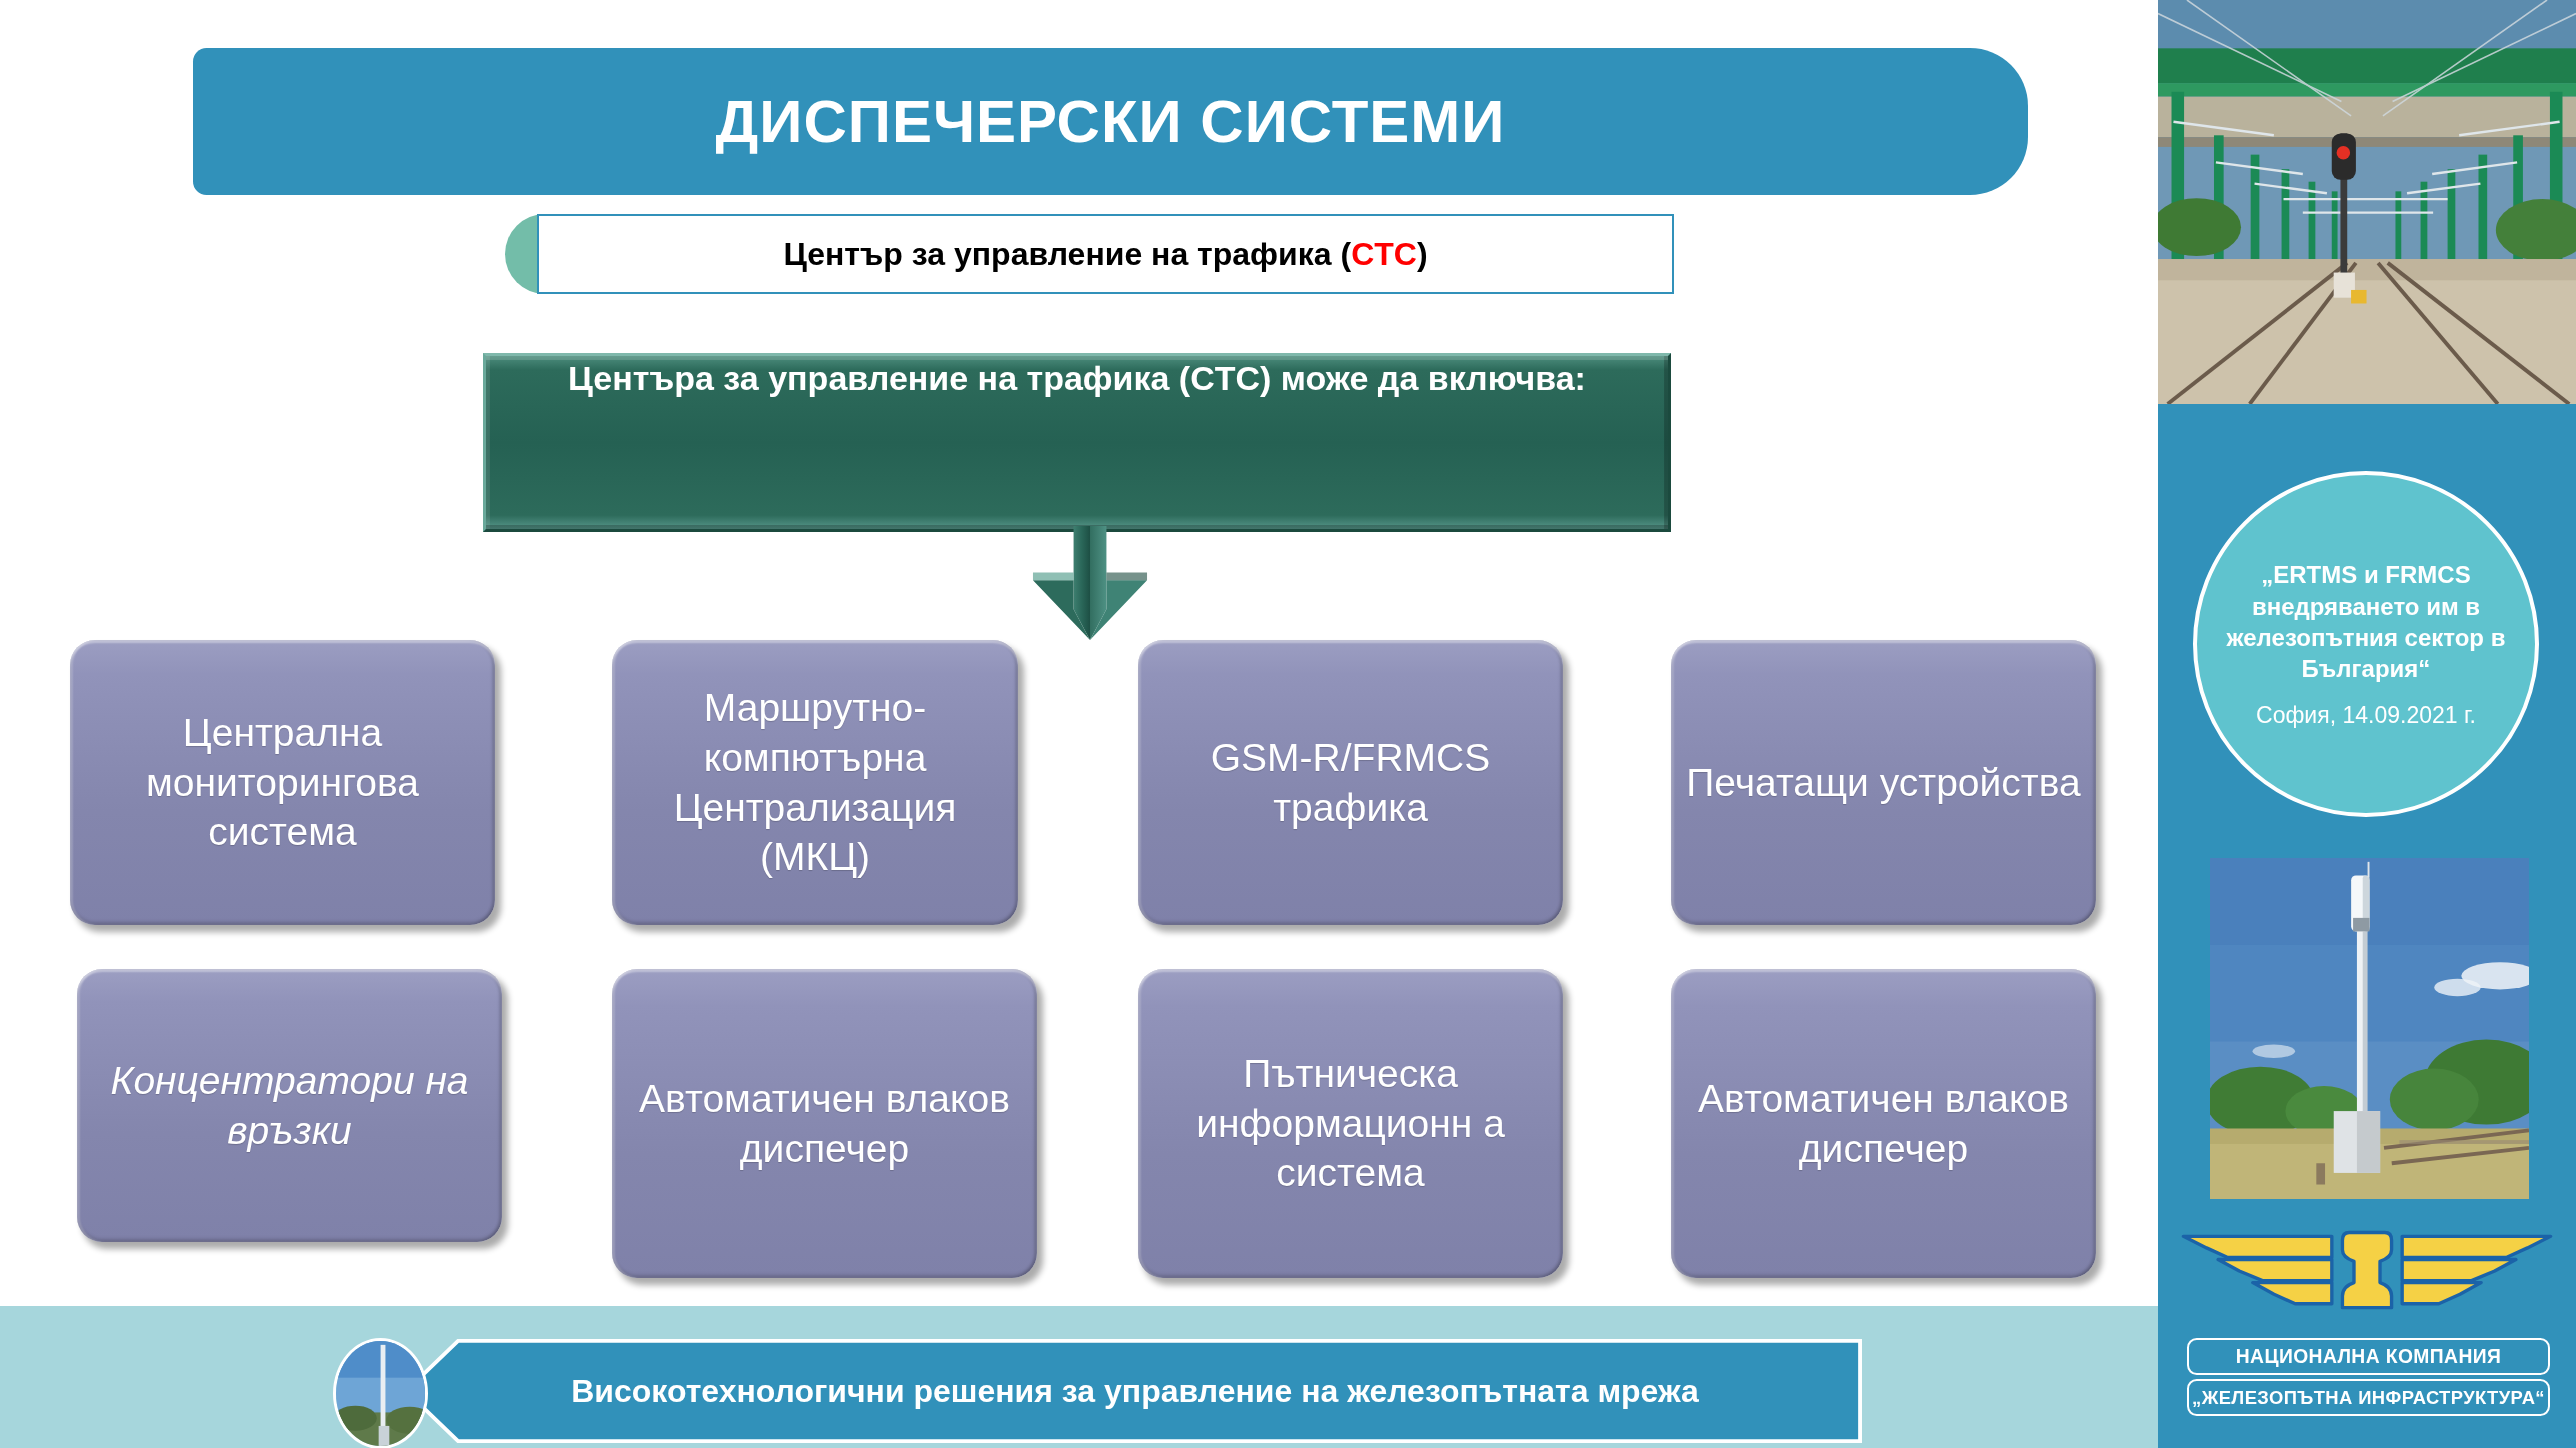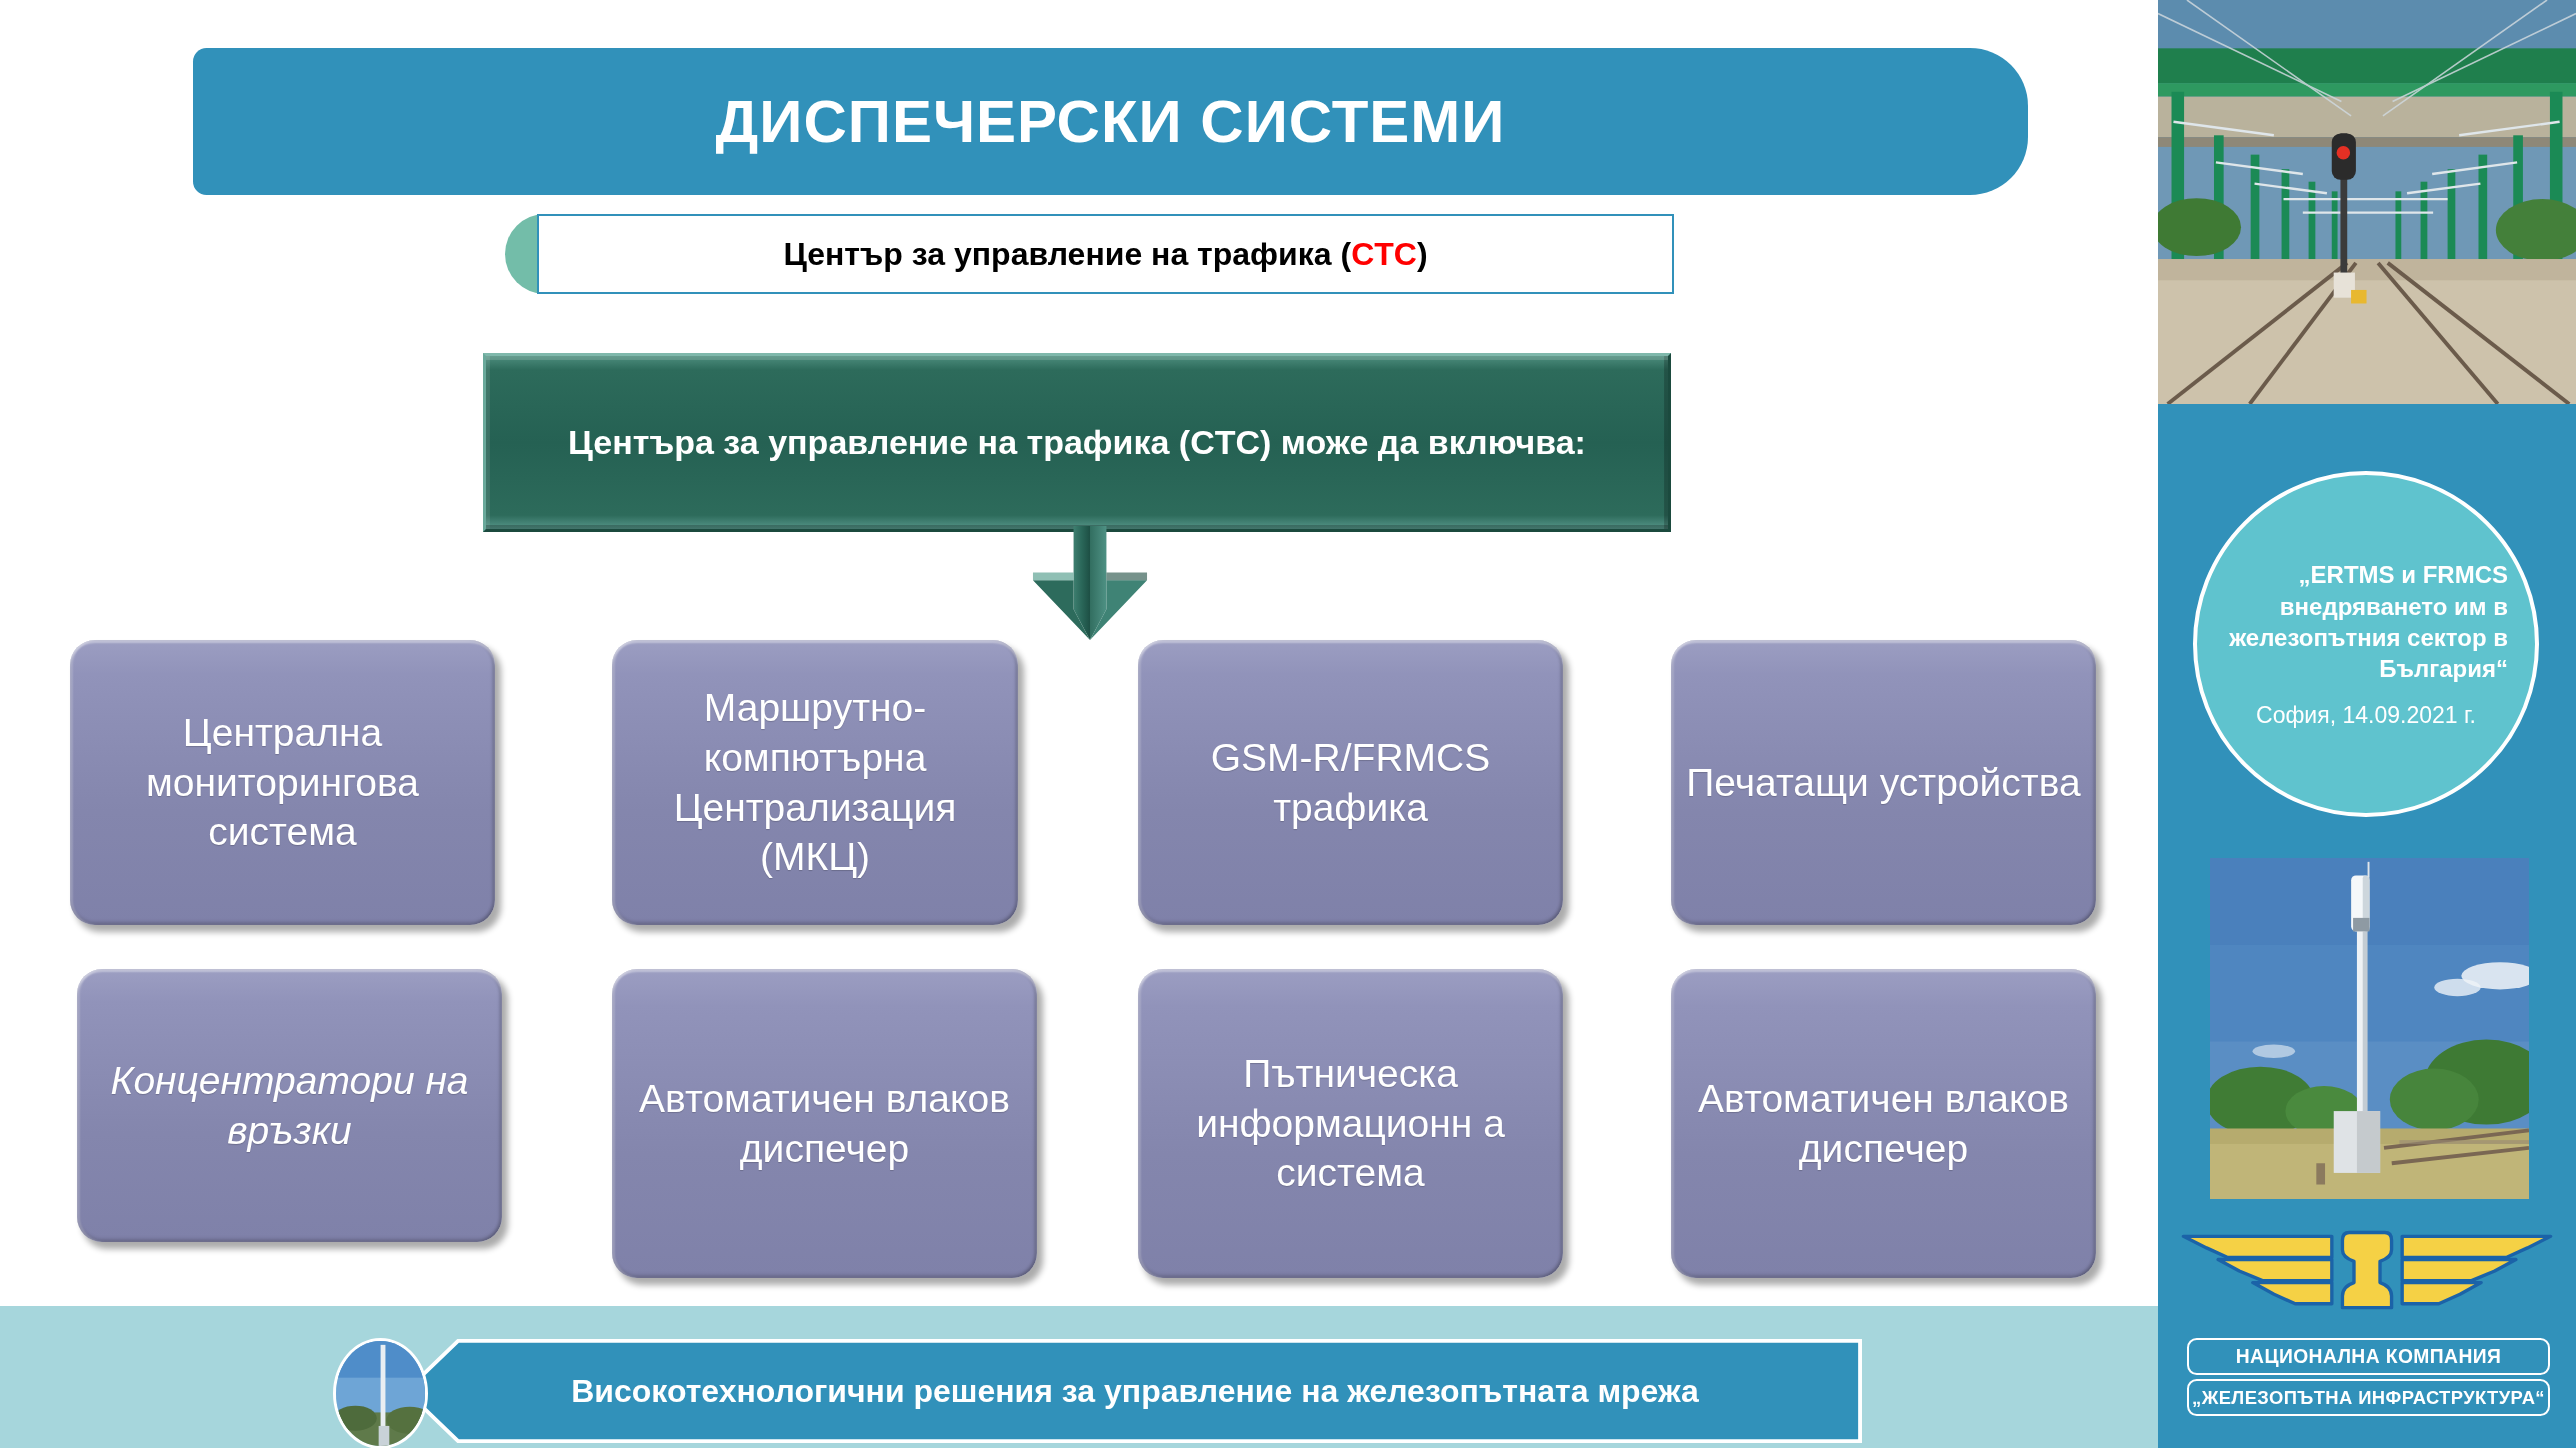--- a/index.html
+++ b/index.html
@@ -57,21 +57,21 @@
   #green-box {
     position:absolute;
     left:483px; top:353px;
     width:1188px; height:179px;
     background:
       linear-gradient(to bottom, #4d8d7d 0%, #2d6b5b 8%, #256153 50%, #2d6b5b 92%, #56968a 100%);
     border-top:3.9px solid #7fb8ab;
     border-left:3.9px solid #6aa99b;
     border-right:3.9px solid #1b4a3e;
     border-bottom:3.9px solid #1b4a3e;
-    display:flex; align-items:center; justify-content:center;
+    display:flex; align-items:flex-start; justify-content:center;
     box-shadow: inset 0 8.7px 0 -4.8px rgba(255,255,255,0.14),
                 inset 0 -8.7px 0 -4.8px rgba(0,0,0,0.22),
                 inset 8.7px 0 0 -4.8px rgba(255,255,255,0.10),
                 inset -8.7px 0 0 -4.8px rgba(0,0,0,0.22);
   }
   #green-text {
     color:#ffffff; font-size:34px; font-weight:bold;
     text-align:center; line-height:1.32;
     width:1024px;
   }
@@ -152,21 +152,21 @@
     width:346px; height:346px;
     border-radius:50%;
     background:#5fc3ce;
     border:4.8px solid #ffffff;
     display:flex; flex-direction:column;
     align-items:center; justify-content:center;
     padding:0 27px;
   }
   #badge-title {
     color:#ffffff; font-size:24px; font-weight:bold;
-    text-align:right; line-height:1.30;
+    text-align:center; line-height:1.30;
   }
   #badge-date {
     color:#ffffff; font-size:23px;
     text-align:center; margin-top:17.4px;
   }
   #side-photo-mast {
     position:absolute;
     left:52px; top:858px;
     width:319px; height:341px;
     overflow:hidden;

